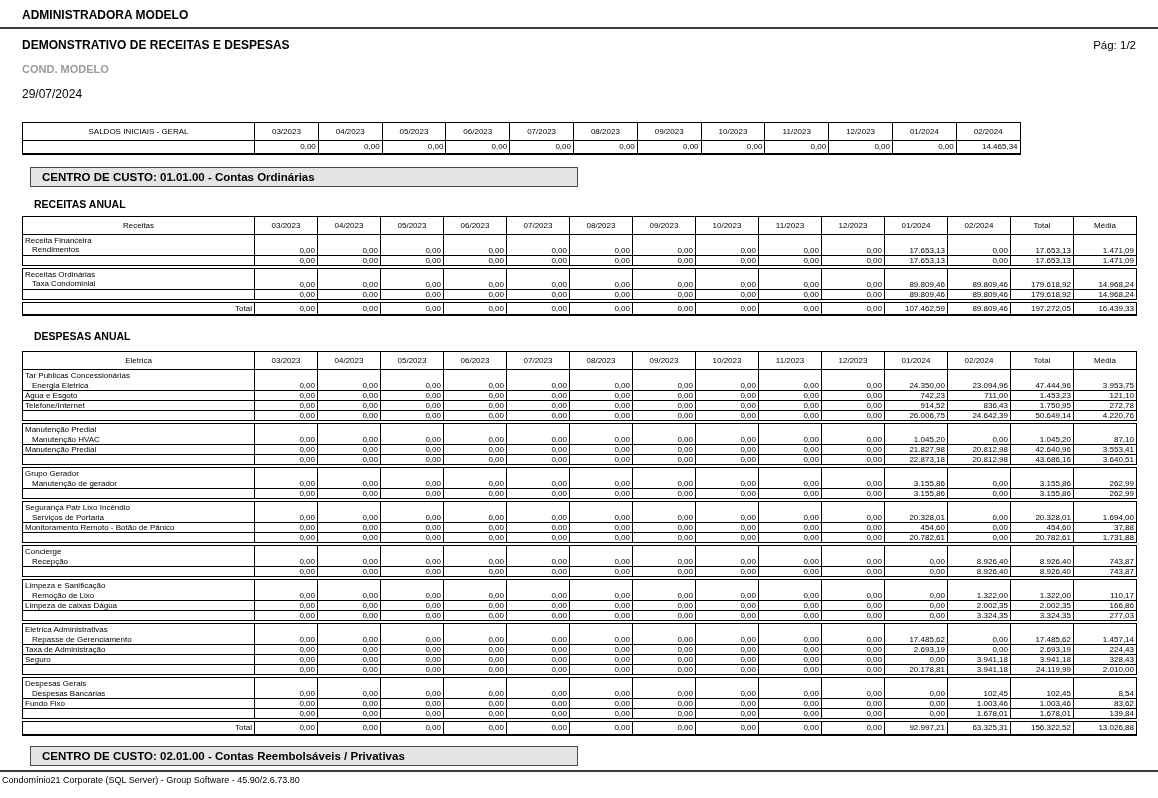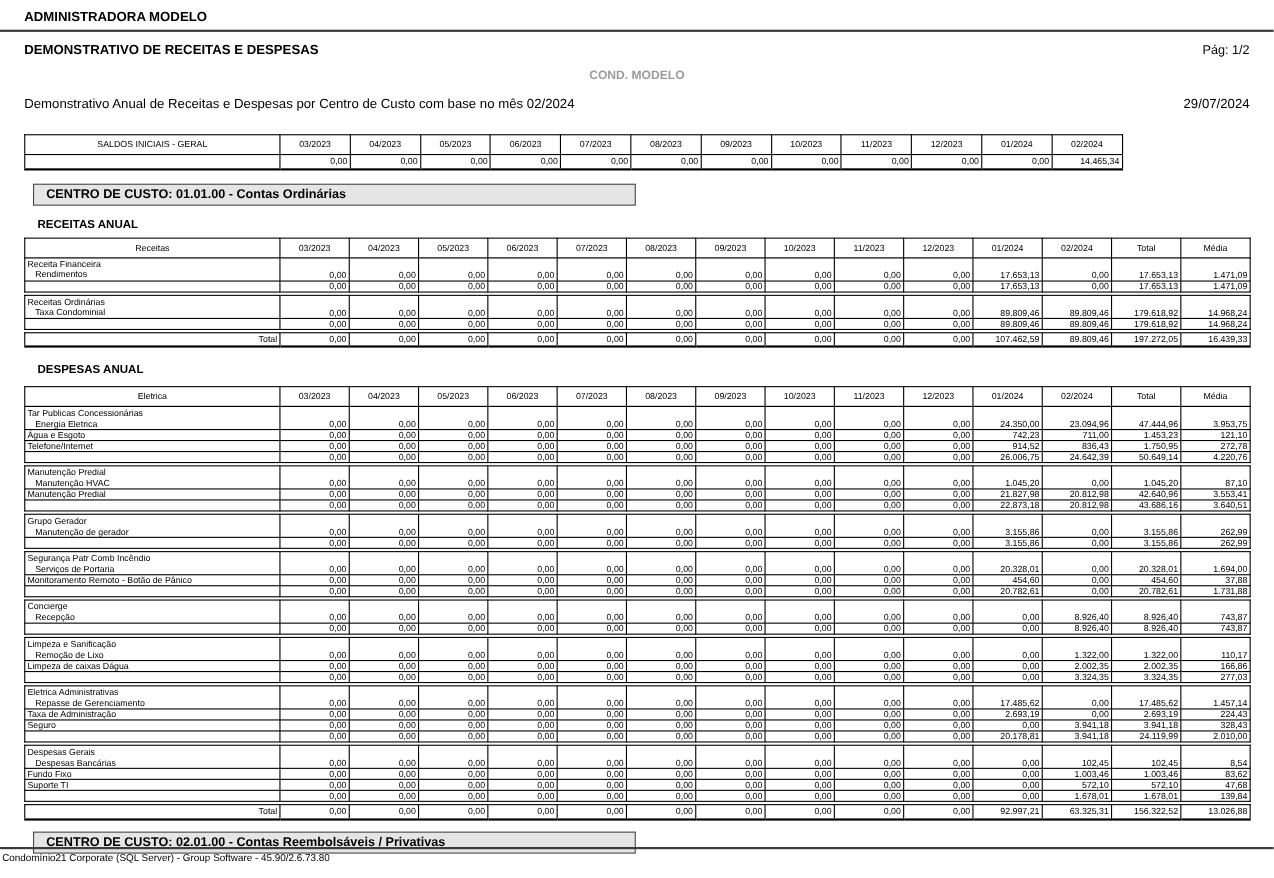--- a/index.html
+++ b/index.html
@@ -6,21 +6,21 @@
   html,body { margin:0; padding:0; }
   body {
     width:1158px; height:798px; background:#ffffff; color:#000;
     font-family:"Liberation Sans", sans-serif; position:relative; overflow:hidden;
   }
   .company { margin:8px 22px 0; font-size:12px; font-weight:bold; }
   .rule1 { margin-top:5px; border-top:2px solid #3c3c3c; height:0; }
   .title-row { display:flex; justify-content:space-between; align-items:baseline; margin:9px 22px 0; }
   .report-title { font-size:12px; font-weight:bold; }
   .page-ind { font-size:11.5px; }
-  .condo { margin:11px 22px 0; font-size:11px; font-weight:bold; color:#9b9b9b;text-align:center; }
+  .condo { margin:11px 22px 0; font-size:11px; font-weight:bold; color:#9b9b9b; }
   .subtitle-row { display:flex; justify-content:space-between; align-items:baseline; margin:12px 22px 0; font-size:12px; }
 
   .tbl-wrap { margin-left:22px; }
   #saldos-wrap { margin-top:21px; }
   #receitas-wrap { margin-top:6px; }
   #despesas-wrap { margin-top:9px; }
 
   .fin { border-collapse:collapse; table-layout:fixed; background:#fff; }
   .fin td {
     border:1px solid #000; font-size:8px; line-height:9px;
@@ -65,21 +65,20 @@
 <div class="rule1"></div>
 
 <div class="title-row">
   <div class="report-title">DEMONSTRATIVO DE RECEITAS E DESPESAS</div>
   <div class="page-ind">Pág: 1/2</div>
 </div>
 
 <div class="condo">COND. MODELO</div>
 
 <div class="subtitle-row">
-  <div>Demonstrativo Anual de Receitas e Despesas por Centro de Custo com base no mês 02/2024</div>
   <div>29/07/2024</div>
 </div>
 
 <div id="saldos-wrap" class="tbl-wrap">
     <table class="fin" style="width:998px">
       <colgroup>
         <col style="width:232px">
         <col style="width:63.8px">
         <col style="width:63.8px">
         <col style="width:63.8px">
@@ -605,21 +604,21 @@
         <col style="width:63px">
         <col style="width:63px">
         <col style="width:63px">
         <col style="width:63px">
         <col style="width:63px">
         <col style="width:63px">
       </colgroup>
       <tbody>
         <tr class="gfirst">
           <td class="lbl">
-            <div class="gname">Segurança Patr Comb Incêndio</div>
+            <div class="gname">Segurança Patr Lixo Incêndio</div>
             <div class="iname">Serviços de Portaria</div>
           </td>
           <td class="num vb">0,00</td>
           <td class="num vb">0,00</td>
           <td class="num vb">0,00</td>
           <td class="num vb">0,00</td>
           <td class="num vb">0,00</td>
           <td class="num vb">0,00</td>
           <td class="num vb">0,00</td>
           <td class="num vb">0,00</td>
@@ -940,37 +939,20 @@
           <td class="num ">0,00</td>
           <td class="num ">0,00</td>
           <td class="num ">0,00</td>
           <td class="num ">0,00</td>
           <td class="num ">0,00</td>
           <td class="num ">0,00</td>
           <td class="num ">1.003,46</td>
           <td class="num ">1.003,46</td>
           <td class="num ">83,62</td>
         </tr>
-        <tr class="itm">
-          <td class="lbl iname2">Suporte TI</td>
-          <td class="num ">0,00</td>
-          <td class="num ">0,00</td>
-          <td class="num ">0,00</td>
-          <td class="num ">0,00</td>
-          <td class="num ">0,00</td>
-          <td class="num ">0,00</td>
-          <td class="num ">0,00</td>
-          <td class="num ">0,00</td>
-          <td class="num ">0,00</td>
-          <td class="num ">0,00</td>
-          <td class="num ">0,00</td>
-          <td class="num ">572,10</td>
-          <td class="num ">572,10</td>
-          <td class="num ">47,68</td>
-        </tr>
         <tr class="sub">
           <td class="lbl"></td>
           <td class="num ">0,00</td>
           <td class="num ">0,00</td>
           <td class="num ">0,00</td>
           <td class="num ">0,00</td>
           <td class="num ">0,00</td>
           <td class="num ">0,00</td>
           <td class="num ">0,00</td>
           <td class="num ">0,00</td>

